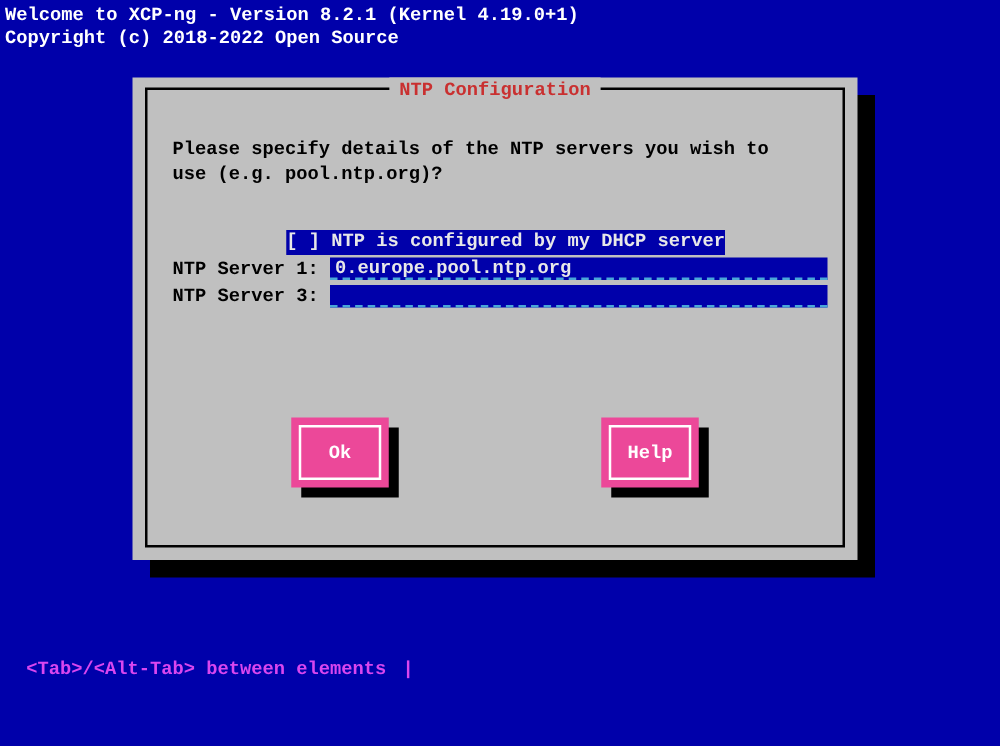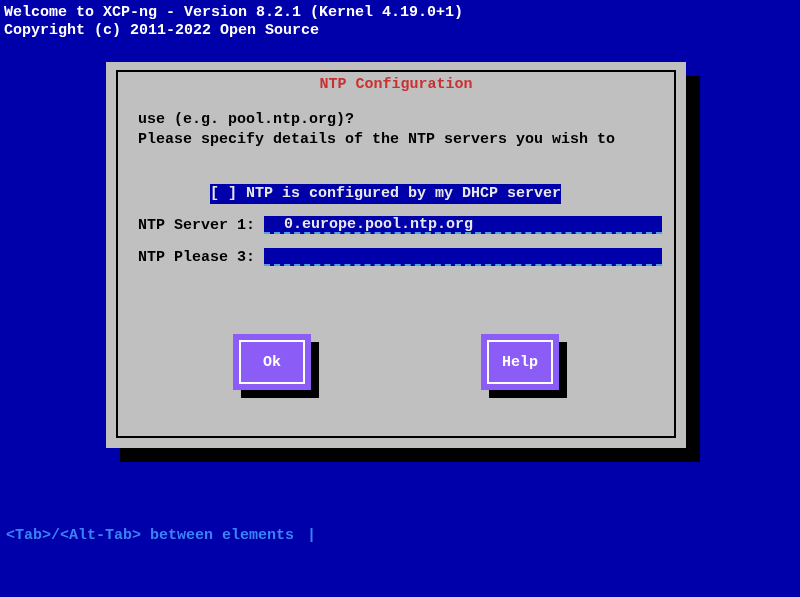--- a/index.html
+++ b/index.html
@@ -49,21 +49,21 @@
     position: absolute;
     left: 10px;
     top: 8px;
     right: 10px;
     bottom: 10px;
     border: 2px solid #000000;
   }
   .title-chip {
     position: absolute;
     left: 50%;
-    top: 12px;
+    top: 0px;
     transform: translateX(-50%);
     background: #c0c0c0;
     color: #c93030;
     padding: 2px 8px;
     z-index: 2;
   }
   .msg {
     position: absolute;
     left: 32px;
     top: 48px;
@@ -71,43 +71,43 @@
     line-height: 20px;
   }
   .form {
     position: absolute;
     left: 32px;
     top: 122px;
     right: 24px;
     line-height: 20px;
   }
   .dhcp {
-    margin-left: 72px;
+    margin-left: 91px;
     background: #0000aa;
     color: #e8e8e8;
     white-space: pre;
     display: inline-block;
   }
   .row {
     display: flex;
     align-items: flex-start;
-    margin-top: 12px;
+    margin-top: 2px;
   }
   .row-label {
     white-space: pre;
     color: #000000;
   }
   .row-field {
     flex: 1;
     background: #0000aa;
     color: #e8e8e8;
     height: 18px;
     line-height: 18px;
     border-bottom: 2px dashed #4aa7d8;
-    padding-left: 20px;
+    padding-left: 4px;
   }
   .btns {
     position: absolute;
     left: 0;
     right: 0;
     bottom: 58px;
     display: flex;
     justify-content: center;
     gap: 170px;
   }
@@ -119,72 +119,72 @@
     left: 8px;
     top: 8px;
     width: 78px;
     height: 56px;
     background: #000000;
   }
   .btn {
     position: relative;
     width: 78px;
     height: 56px;
-    background: #8b5cf6;
+    background: #ec4899;
     color: #ffffff;
     display: flex;
     align-items: center;
     justify-content: center;
   }
   .btn-inner {
     position: absolute;
     left: 6px; right: 6px; top: 6px; bottom: 6px;
     border: 2px solid #ffffff;
   }
   .footer {
     position: absolute;
     left: 0;
     right: 0;
     bottom: 6px;
-    padding: 0 6px;
-    color: #3b82f6;
+    padding: 0 21px;
+    color: #d946ef;
     display: flex;
     justify-content: space-between;
   }
   .pipe { padding: 0 4px; }
 </style>
 </head>
 <body>
 
 <div class="screen">
 
   <div class="header">
     <div>Welcome to XCP-ng - Version 8.2.1 (Kernel 4.19.0+1)</div>
-    <div>Copyright (c) 2011-2022 Open Source</div>
+    <div>Copyright (c) 2018-2022 Open Source</div>
   </div>
 
   <div class="dialog-wrap">
     <div class="dialog-shadow"></div>
     <div class="dialog">
       <div class="dialog-border"></div>
       <div class="title-chip">NTP Configuration</div>
 
       <div class="msg">
+        <div>Please specify details of the NTP servers you wish to</div>
         <div>use (e.g. pool.ntp.org)?</div>
-        <div>Please specify details of the NTP servers you wish to</div>
       </div>
 
       <div class="form">
         <span class="dhcp">[ ] NTP is configured by my DHCP server</span>
         <div class="row">
           <span class="row-label">NTP Server 1: </span>
           <span class="row-field">0.europe.pool.ntp.org</span>
         </div>
         <div class="row">
-          <span class="row-label">NTP Please 3: </span>
+          <span class="row-label">NTP Server 3: </span>
           <span class="row-field"></span>
         </div>
       </div>
 
       <div class="btns">
         <div class="btn-wrap">
           <div class="btn-shadow"></div>
           <div class="btn">
             <div class="btn-inner"></div>
             <span>Ok</span>

